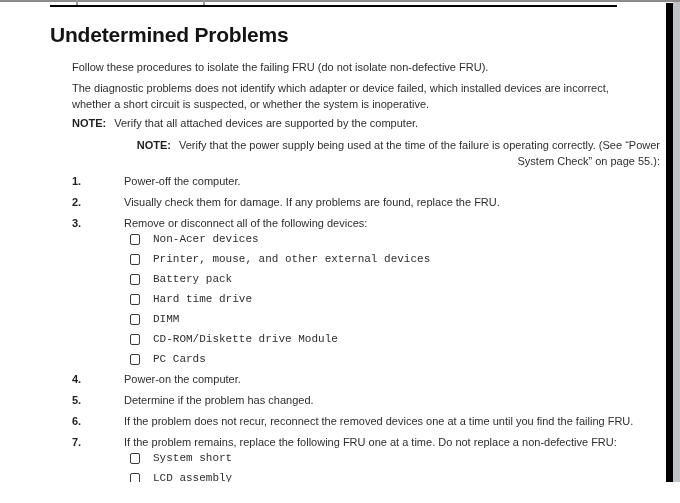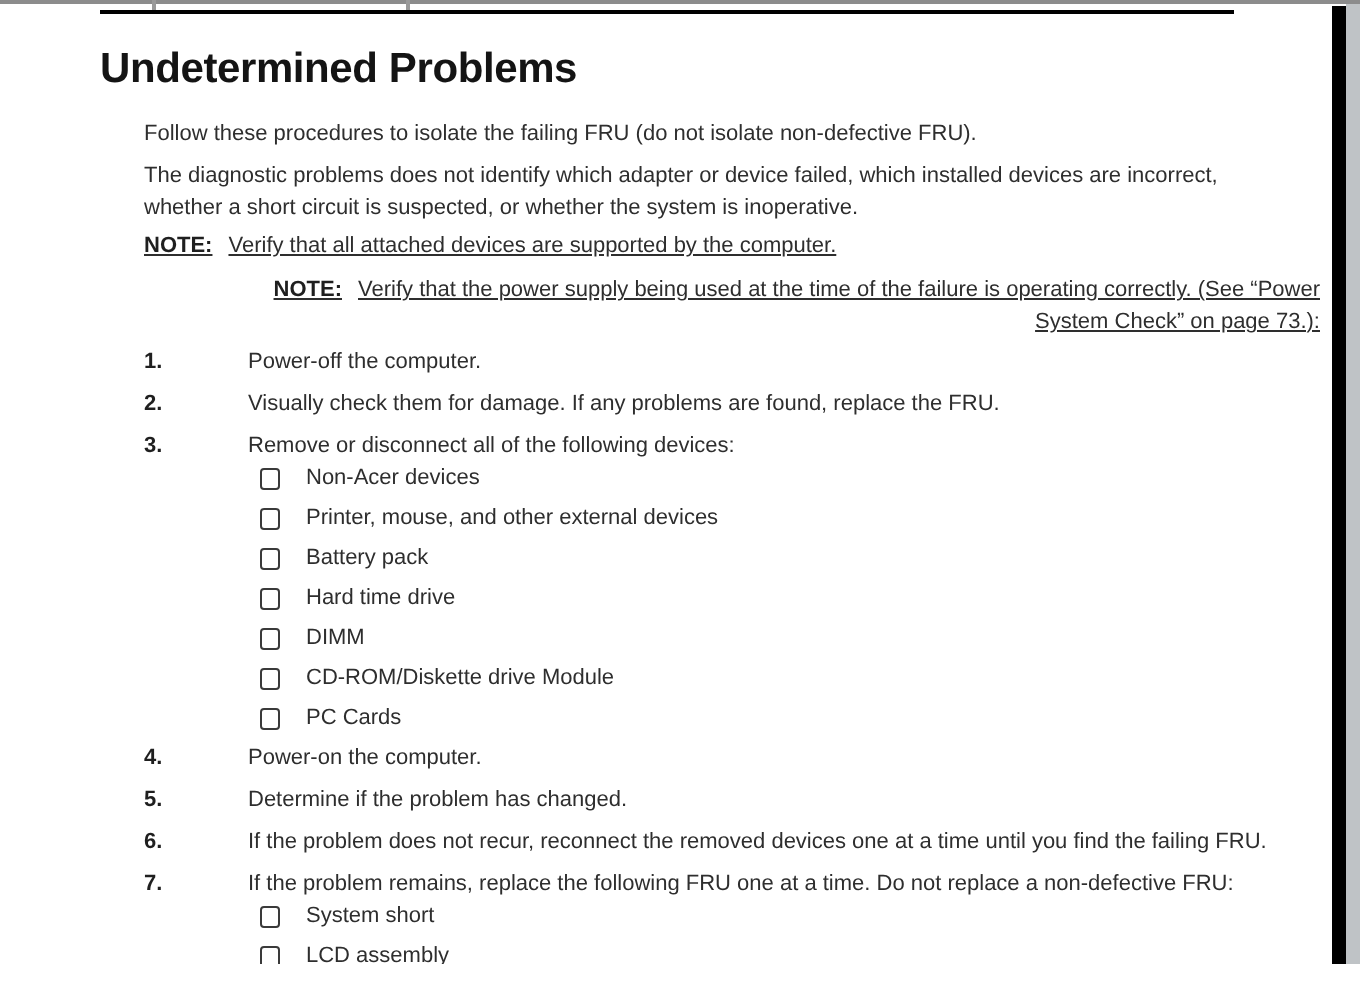--- a/index.html
+++ b/index.html
@@ -31,31 +31,31 @@
     letter-spacing: -0.2px;
     color: #141414;
     white-space: nowrap;
   }
 
   .line { font-size: 11px; line-height: 16px; white-space: nowrap; }
 
   .para { margin: 0 0 3px 72px; }
   .para.follow { margin-bottom: 5px; }
 
-  .note { margin: 0 0 6px 72px; text-decoration: underline; }
+  .note { margin: 0 0 6px 72px; }
   .note-label { font-weight: 700; color: #1f1f1f; margin-right: 8px; }
   .note-cont { margin-left: 21px; }
   .note.second { margin-bottom: 4px; text-align: right; }
 
   .step { margin: 0 0 5px 72px; display: flex; }
   .step-num { font-weight: 700; color: #1f1f1f; width: 23px; flex: 0 0 23px; font-size: 11px; line-height: 16px; }
   .step-text { font-size: 11px; line-height: 16px; white-space: nowrap; padding-left: 29px; }
   .step.has-sub { margin-bottom: 0; }
 
-  .sub { margin: 0 0 4px 130px; display: flex; align-items: center; height: 16px; }
+  .sub { margin: 0 0 4px 130px; display: flex; align-items: center; height: 16px; font-family: Liberation Mono, monospace; }
   .cbx {
     display: inline-block;
     width: 8px; height: 9px;
     border: 1.5px solid #3a3a3a;
     border-radius: 2px;
     margin-right: 13px;
     flex: 0 0 auto;
     box-sizing: content-box;
   }
   .sub-text { font-size: 11px; line-height: 16px; white-space: nowrap; }
@@ -88,21 +88,21 @@
     <div class="note">
       <div class="line">
         <span class="note-label">NOTE:</span><span>Verify that all attached devices are supported by the computer.</span>
       </div>
     </div>
 
     <div class="note second">
       <div class="line">
         <span class="note-label">NOTE:</span><span>Verify that the power supply being used at the time of the failure is operating correctly. (See “Power</span>
       </div>
-      <div class="line note-cont">System Check” on page 73.):</div>
+      <div class="line note-cont">System Check” on page 55.):</div>
     </div>
 
     <div class="step">
       <span class="step-num">1.</span>
       <span class="step-text">Power-off the computer.</span>
     </div>
 
     <div class="step">
       <span class="step-num">2.</span>
       <span class="step-text">Visually check them for damage. If any problems are found, replace the FRU.</span>

